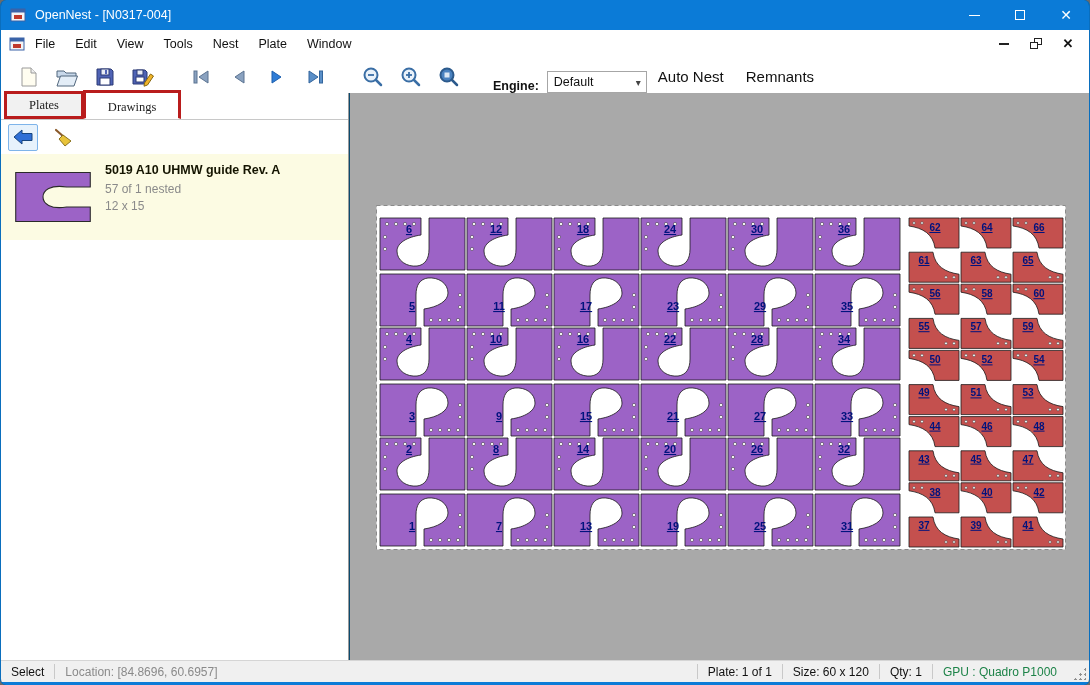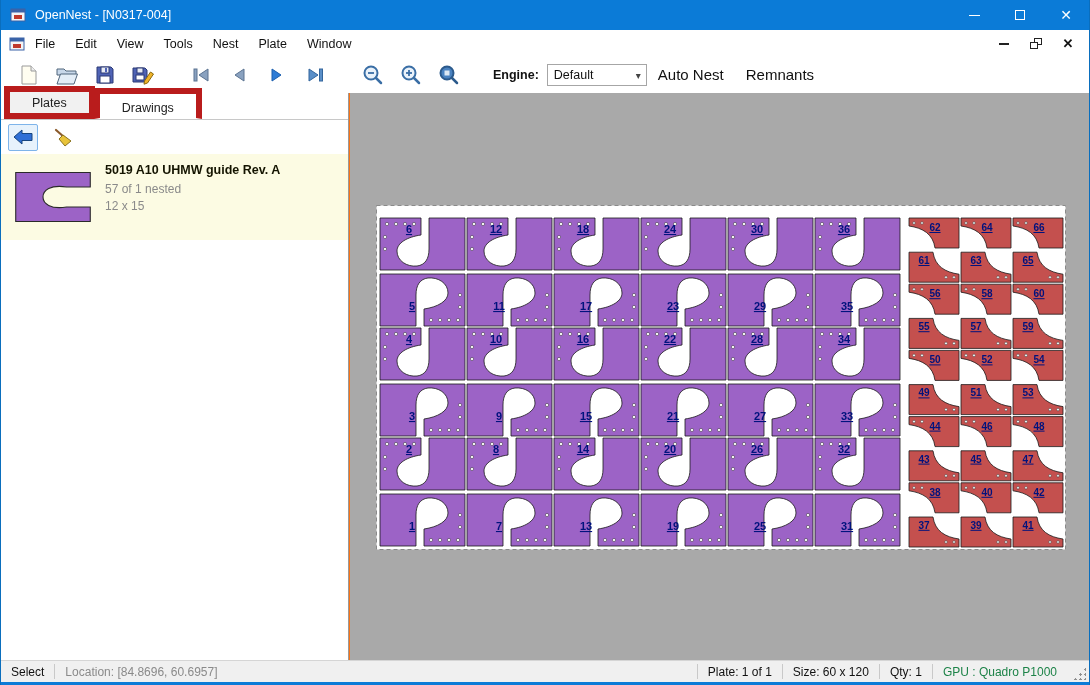--- a/index.html
+++ b/index.html
@@ -1,20 +1,20 @@
 <!DOCTYPE html>
 <html><head>
 <meta charset="utf-8">
 <style>
   * { margin:0; padding:0; box-sizing:border-box; }
   html,body { width:1090px; height:685px; }
   body { font-family:"Liberation Sans",sans-serif; background:#6b6b6b; }
 
-  .window { position:relative; width:1090px; height:685px; background:#f97316;
-            border-left:1px solid #0a6ebd; border-right:1px solid #0a6ebd; overflow:hidden; }
+  .window { position:relative; width:1090px; height:685px; background:#0c4a6e;
+            border-left:1px solid #0a6ebd; border-right:1px solid #0a6ebd; overflow:hidden;border-radius:6px; }
 
   
   .titlebar { position:absolute; top:0; left:0; right:0; height:30px; background:#0b7bd7;
               display:flex; align-items:center; color:#fff; }
   .app-icon { margin-left:9px; width:16px; height:16px; flex:0 0 16px; }
   .titlebar .title { margin-left:9px; font-size:12.5px; }
   .tb-controls { margin-left:auto; display:flex; height:100%; }
   .tbtn { width:46px; height:100%; display:flex; align-items:center; justify-content:center; }
   .g-min { width:11px; height:1px; background:#fff; display:inline-block; }
   .g-max { width:10px; height:10px; border:1px solid #fff; display:inline-block; }
@@ -28,37 +28,37 @@
   .mdi-controls { margin-left:auto; display:flex; align-items:center; gap:10px; margin-right:10px; }
   .mbtn { width:22px; height:20px; display:flex; align-items:center; justify-content:center; color:#222; }
   .g-min-dark { width:10px; height:2px; background:#222; display:inline-block; }
   .rest { position:relative; width:12px; height:11px; display:inline-block; }
   .rest .r1 { position:absolute; top:0; right:0; width:8px; height:7px; border:1px solid #222; }
   .rest .r2 { position:absolute; bottom:0; left:0; width:8px; height:7px; border:1px solid #222; background:#fff; }
   .g-close-dark { font-size:13px; font-weight:bold; color:#111; }
 
   
   .toolbar { position:absolute; top:57px; left:0; right:0; height:36px; background:#fff;
-             display:flex; align-items:center; }
+             display:flex; align-items:flex-end; }
   .tool-btn { width:36px; height:32px; display:flex; align-items:center; justify-content:center; margin-left:2px; }
   .tool-btn:first-child { margin-left:10px; }
   .tb-gap { width:20px; }
   .engine-label { font-weight:bold; font-size:12.5px; margin:0 8px 0 26px; color:#111; }
   .combo { width:100px; height:22px; border:1px solid #a6a6a6; background:#fff; display:flex;
            align-items:center; font-size:12.5px; padding-left:6px; color:#111; }
   .combo .arrow { margin-left:auto; margin-right:5px; font-size:10px; color:#444; }
   .flat-btn { font-size:15px; padding:0 11px; line-height:32px; color:#111; }
 
   
   .left-panel { position:absolute; top:93px; left:0; width:348px; bottom:25px; background:#fff;
                 border-right:1px solid #9a9a9a; }
   .tabstrip { position:absolute; top:0; left:0; right:0; height:27px; display:flex; align-items:flex-end;
               padding-left:3px; border-bottom:1px solid #c8c8c8; background:#fff; }
-  .tab { padding:4px 22px 3px 22px; font-size:12.5px; border:6px solid #b91c1c; background:#f1f1f1;
-         margin-right:-1px; color:#222; }
+  .tab { padding:4px 22px 3px 22px; font-size:12.5px; border:3px solid #b91c1c; background:#f1f1f1;
+         margin-right:-1px; color:#222;font-family:Liberation Serif, serif; }
   .tab.active { background:#fff; border-bottom:1px solid #fff; padding-top:7px; position:relative; z-index:2; }
   .panel-toolbar { position:absolute; top:27px; left:0; right:0; height:34px; display:flex;
                    align-items:center; padding-left:7px; gap:10px; background:#fff; }
   .ptool-btn { width:30px; height:27px; display:flex; align-items:center; justify-content:center;
                border:1px solid transparent; border-radius:2px; }
   .ptool-btn.sel { border-color:#7eb4ea; background:#e7f2fc; }
   .dlist { position:absolute; top:61px; left:0; right:0; bottom:0; background:#fff; overflow:hidden; }
   .ditem { display:flex; height:86px; background:#fcfbe3; }
   .ditem .thumb { width:104px; display:flex; align-items:center; justify-content:center; }
   .ditem .info { flex:1; padding-top:9px; }

